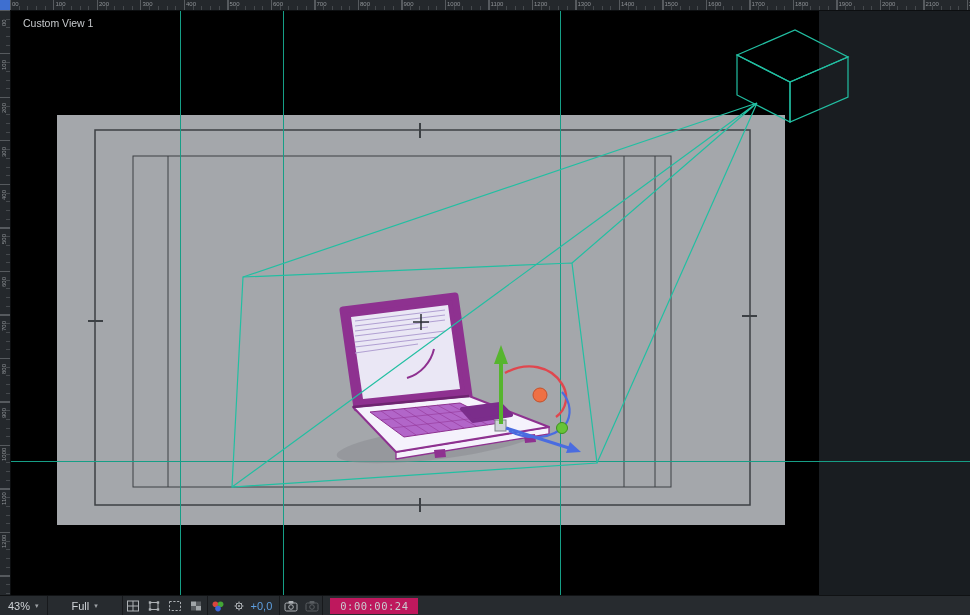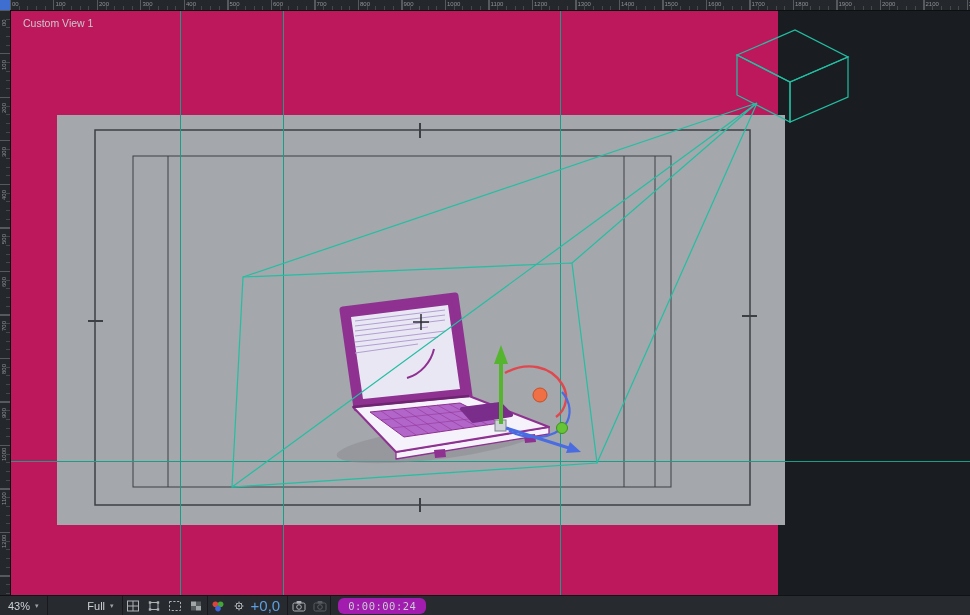--- a/index.html
+++ b/index.html
@@ -21,21 +21,21 @@
       repeating-linear-gradient(to bottom,#565a5e 0 1px,transparent 1px 43.5px),
       repeating-linear-gradient(to bottom,#45494d 0 1px,transparent 1px 8.7px);
     background-size:100% 100%,4px 100%;
     background-position:0 0,100% 0;
     background-repeat:no-repeat;}
   .tickh{position:absolute;top:0;font-size:6px;line-height:9px;color:#8e9296;white-space:nowrap;}
   .tickv{position:absolute;left:1px;font-size:6px;color:#8e9296;transform:rotate(-90deg);
          transform-origin:0 0;white-space:nowrap;}
 
   
-  .viewport{position:absolute;left:10px;top:10px;width:768px;height:585px;background:#be185d;}
+  .viewport{position:absolute;left:10px;top:10px;width:768px;height:585px;background:#000000;padding-left:41px;}
   .scene{position:absolute;left:0;top:0;}
   .view-label{position:absolute;left:13px;top:7px;font-size:10.5px;color:#c6c9cc;z-index:2;}
 
   
   .plane{fill:var(--comp-plane);}
   .outline{stroke:var(--outline-dark);fill:none;}
   .guide{stroke:var(--guide-teal);stroke-width:1;}
   .wire{stroke:var(--wireframe-teal);fill:none;stroke-width:1.2;}
   .purple-f{fill:var(--laptop-purple);}
   .purple-s{stroke:var(--laptop-purple);}
@@ -48,27 +48,27 @@
   .gz-blue-f{fill:var(--gizmo-blue);}
   .gz-green-s{stroke:var(--gizmo-green);}
   .gz-green-f{fill:var(--gizmo-green);}
   .gz-orange-f{fill:var(--gizmo-orange);}
 
   
   .toolbar{position:absolute;left:0;bottom:0;width:970px;height:20px;box-sizing:border-box;
            background:#272b2f;border-top:1px solid #101214;display:flex;align-items:center;z-index:7;}
   .tb-select{display:flex;align-items:center;gap:5px;padding:0 8px;height:100%;color:#ced2d6;
              font-size:11px;cursor:default;}
-  .tb-res{min-width:58px;justify-content:flex-end;}
+  .tb-res{min-width:58px;justify-content:center;}
   .chev{font-size:7px;color:#9ea2a6;margin-top:1px;}
   .tb-sep{width:1px;height:20px;background:#17191c;flex:0 0 auto;}
   .tb-icon{width:21px;height:20px;display:flex;align-items:center;justify-content:center;color:#aeb2b6;}
   .tb-icon.dim{color:#5a5e62;}
-  .exposure-value{color:var(--exposure-blue);font-size:15px;padding:0 7px 0 1px;}
-  .timecode{margin-left:7px;background:#a21caf;border-radius:6px;color:#c9cdd1;font-size:10.5px;
+  .exposure-value{color:var(--exposure-blue);font-size:11px;padding:0 7px 0 1px;}
+  .timecode{margin-left:7px;background:#be185d;border-radius:0;color:#c9cdd1;font-size:10.5px;
             font-family:"DejaVu Sans Mono",monospace;padding:2px 10px;letter-spacing:.5px;}
 </style>
 </head>
 <body>
 
 <div class="app">
 
   <div class="ruler-corner"></div>
   <div class="ruler ruler-h" id="rulerH">
       <span class="tickh" style="left: 2px;">00</span>

